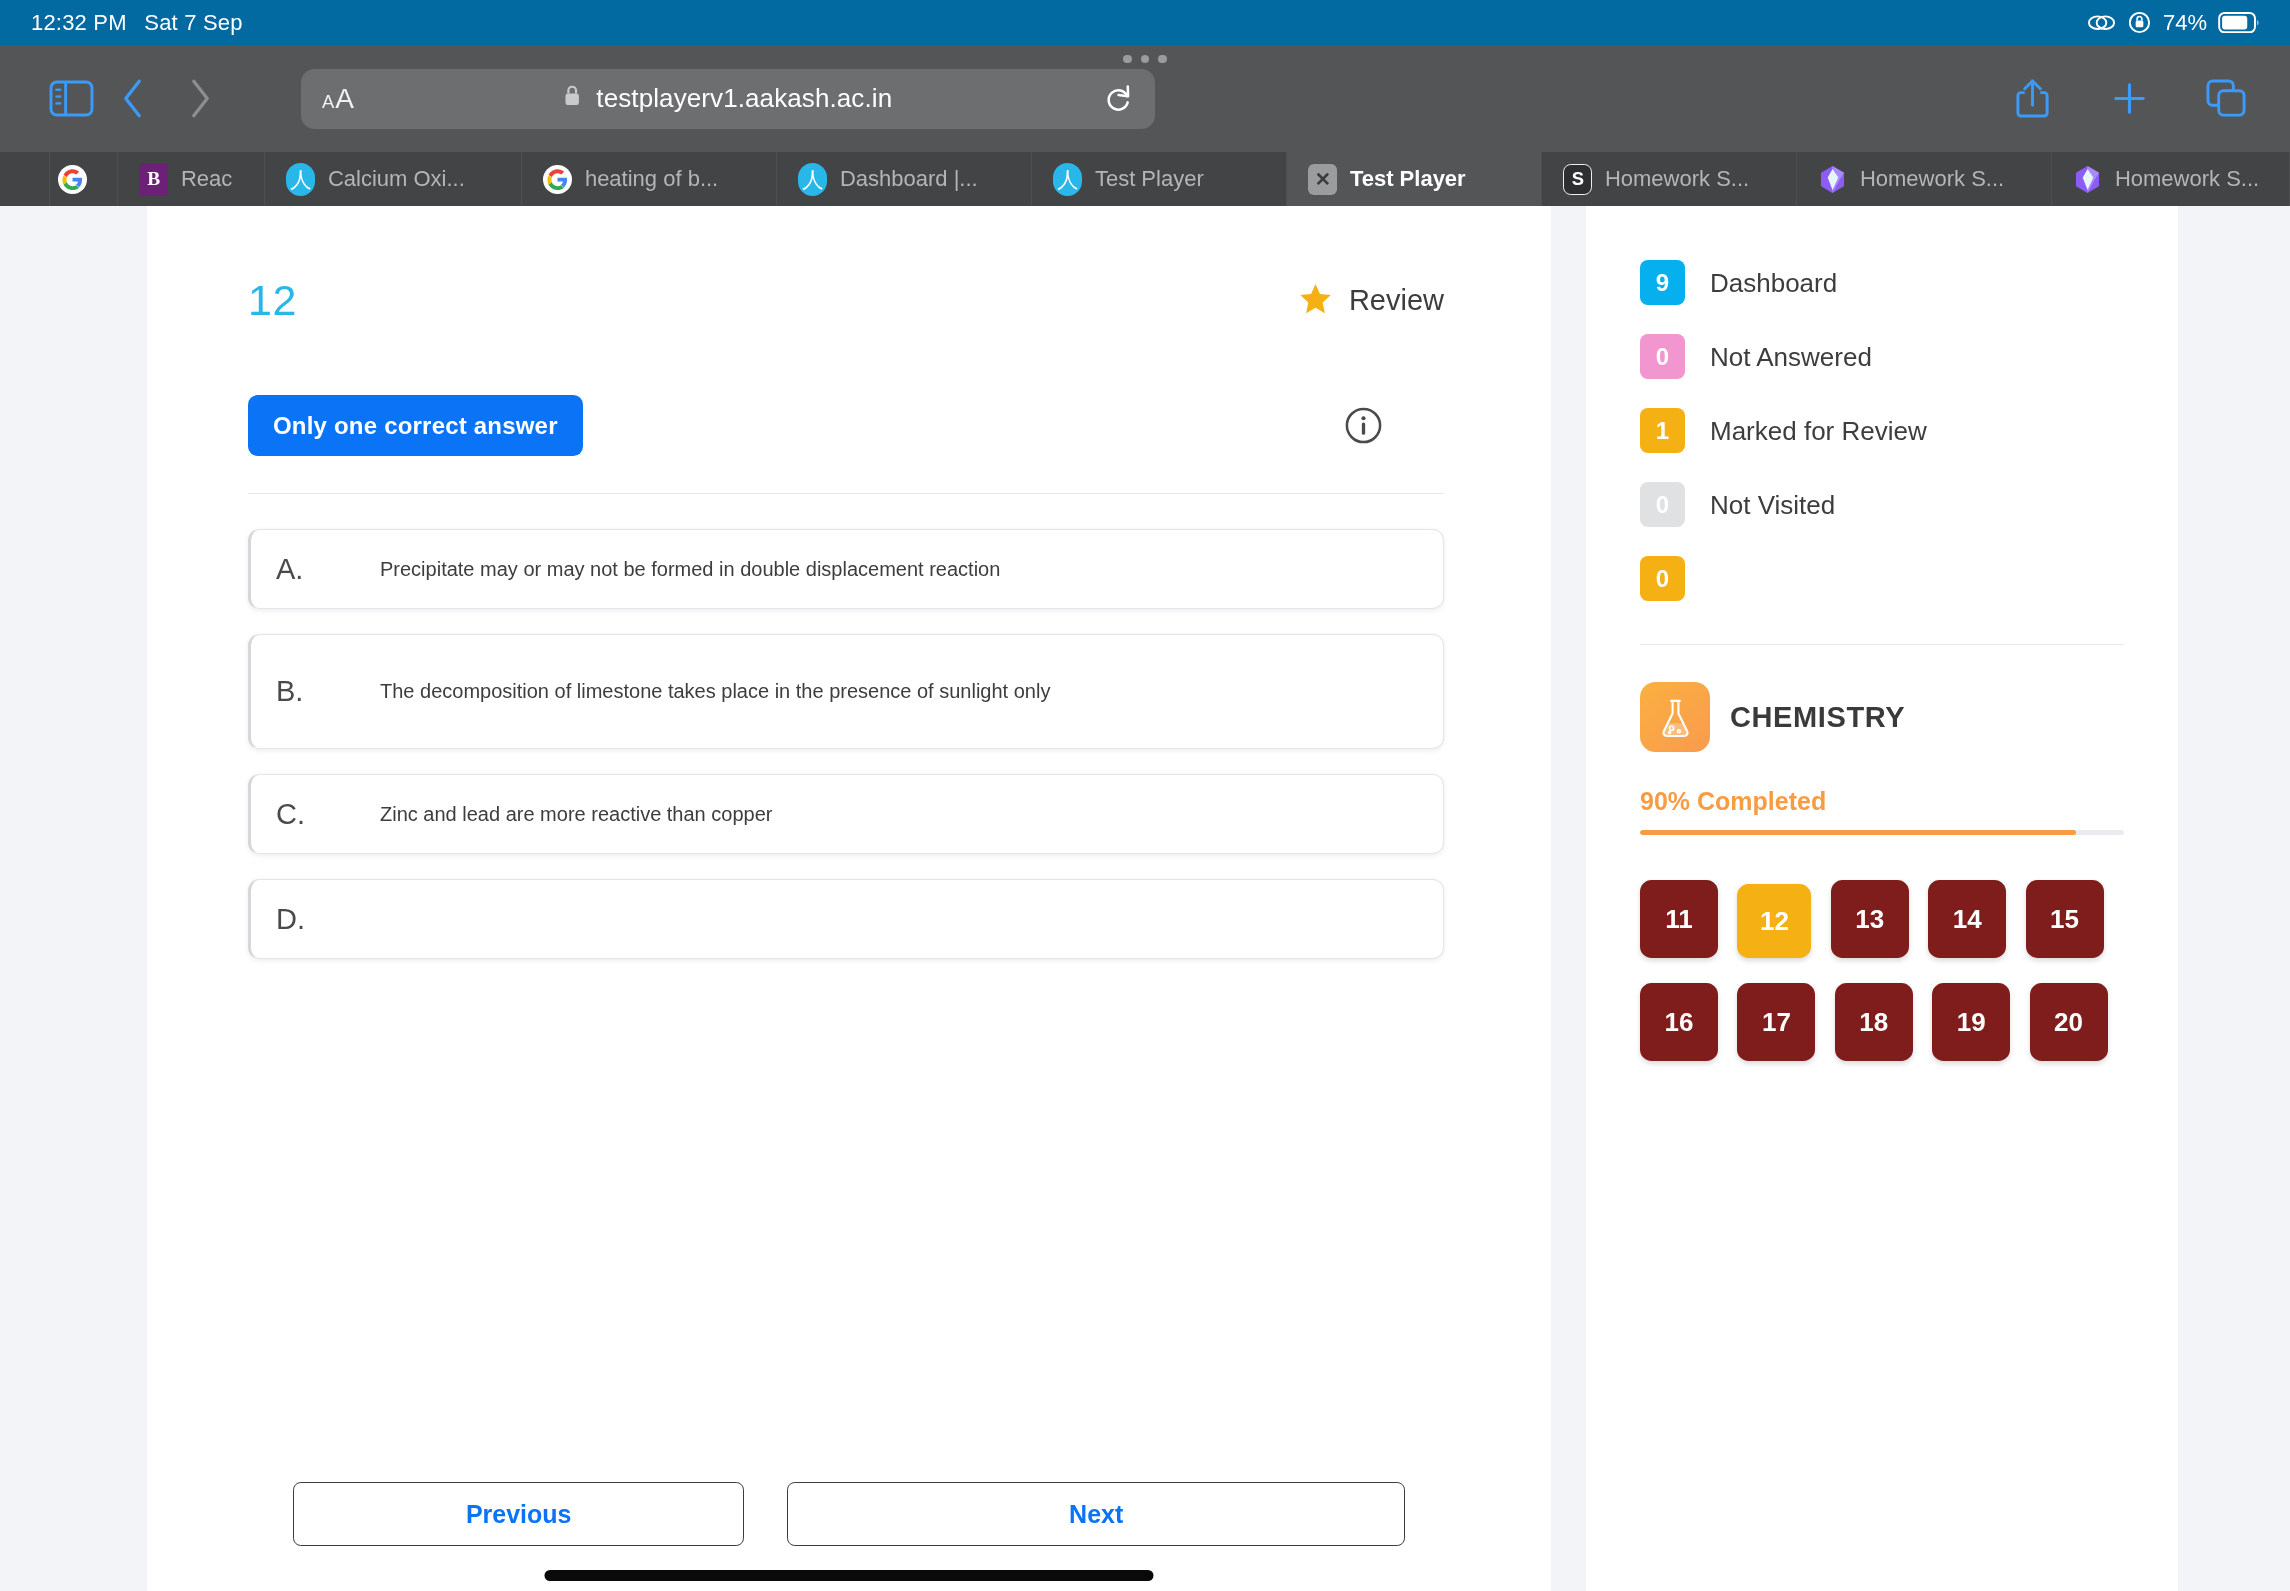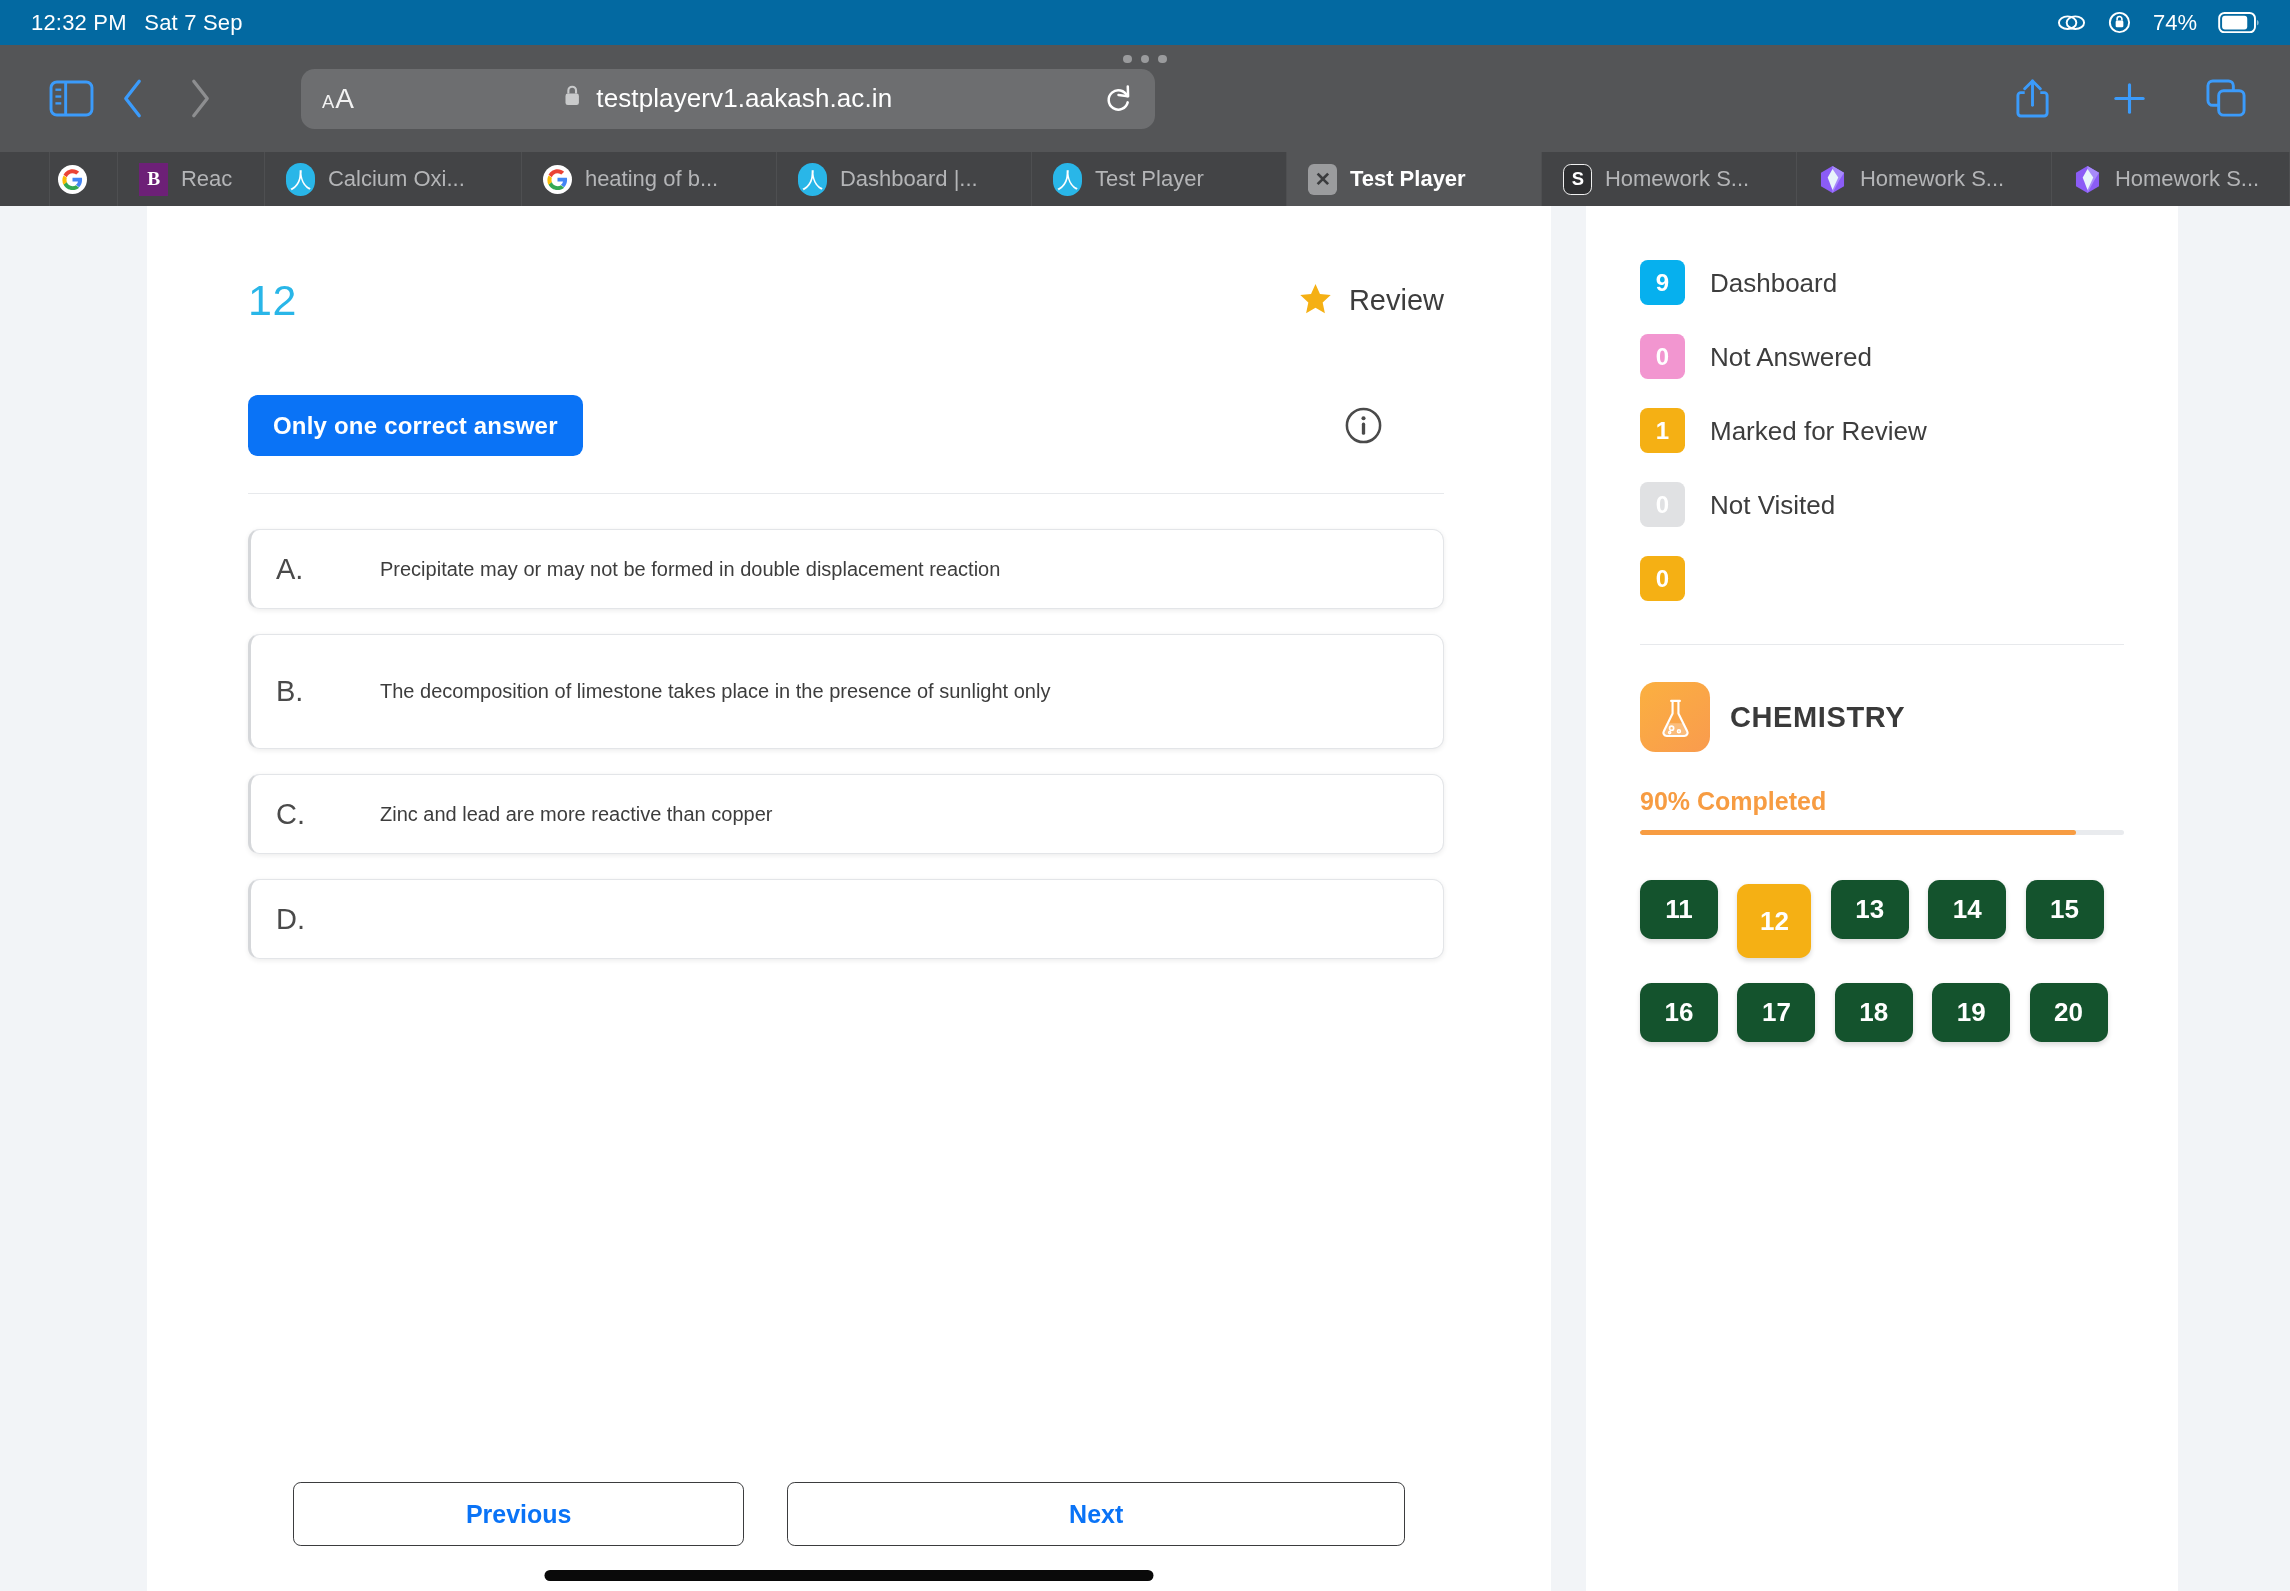--- a/index.html
+++ b/index.html
@@ -14,21 +14,21 @@
   .statusbar {
     height: 45px;
     background: #0369a1;
     display: flex;
     align-items: center;
     padding: 0 29px 0 31px;
     color: #ffffff;
     position: relative;
   }
   .sb-left { display: flex; align-items: center; gap: 17.5px; font-size: 22px; letter-spacing: 0.2px; }
-  .sb-right { margin-left: auto; display: flex; align-items: center; gap: 21px; font-size: 22px; }
+  .sb-right { margin-left: auto; display: flex; align-items: center; gap: 11px; font-size: 22px; }
   .sb-icon { display: inline-flex; align-items: center; }
 
   
   .toolbar {
     height: 107px;
     background: #545557;
     display: flex;
     align-items: center;
     padding: 0 33px;
     position: relative;
@@ -203,22 +203,22 @@
   .subject-name { font-size: 29px; font-weight: bold; color: #3a3a3a; letter-spacing: 0.6px; }
 
   .progress-label { margin-top: 35px; font-size: 25px; font-weight: bold; color: #f79c42; }
   .progress-track {
     margin-top: 13.6px; height: 5.8px; border-radius: 2.9px; background: #e9ebee; overflow: hidden;
   }
   .progress-fill { height: 100%; background: #f79c42; border-radius: 2.9px; }
 
   .qgrid { margin-top: 45px; display: flex; flex-wrap: wrap; gap: 25px 19.4px; }
   .qbtn {
-    width: 78px; height: 59px; border-radius: 11.6px;
-    background: #14532d; color: #ffffff;
+    width: 78px; height: 78px; border-radius: 11.6px;
+    background: #7f1d1d; color: #ffffff;
     display: flex; align-items: center; justify-content: center;
     font-size: 26px; font-weight: bold;
     box-shadow: 0 2.9px 4.9px rgba(0,0,0,0.14);
     cursor: pointer;
   }
   .qbtn.current { background: #f5b014; width: 74px; height: 74px; margin-top: 3.9px; }
 
   
   .home-indicator {
     position: absolute;

